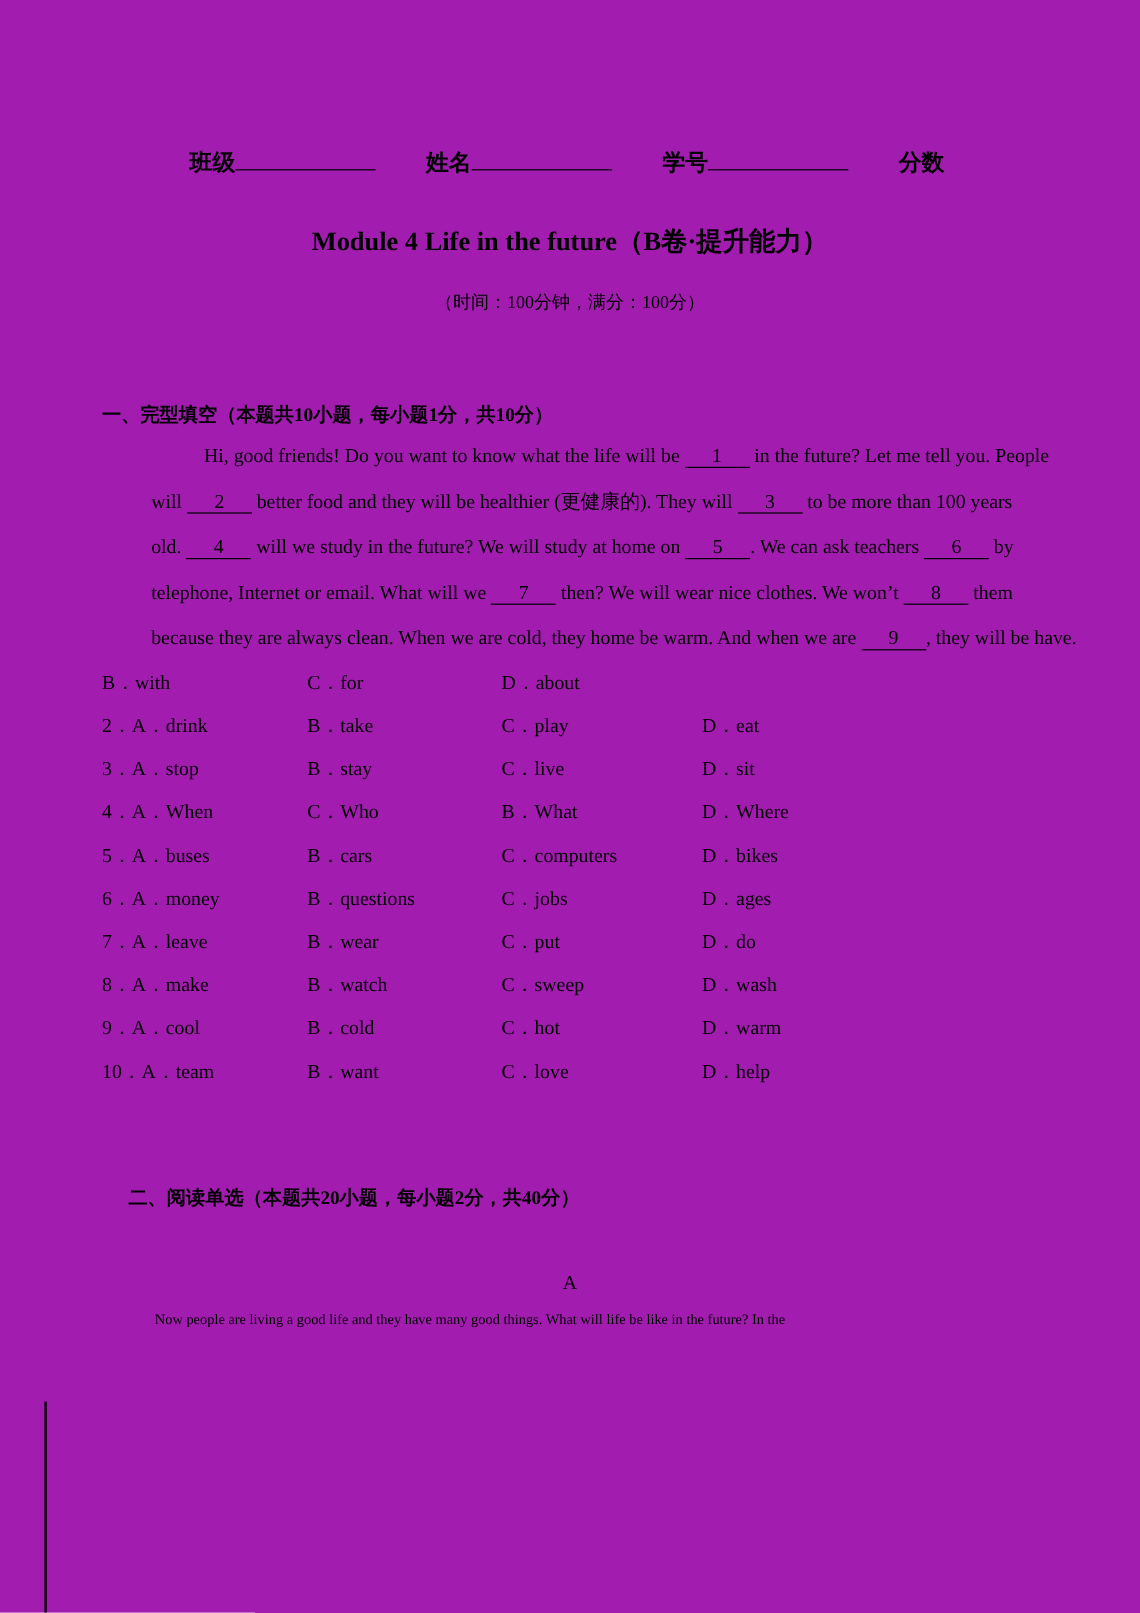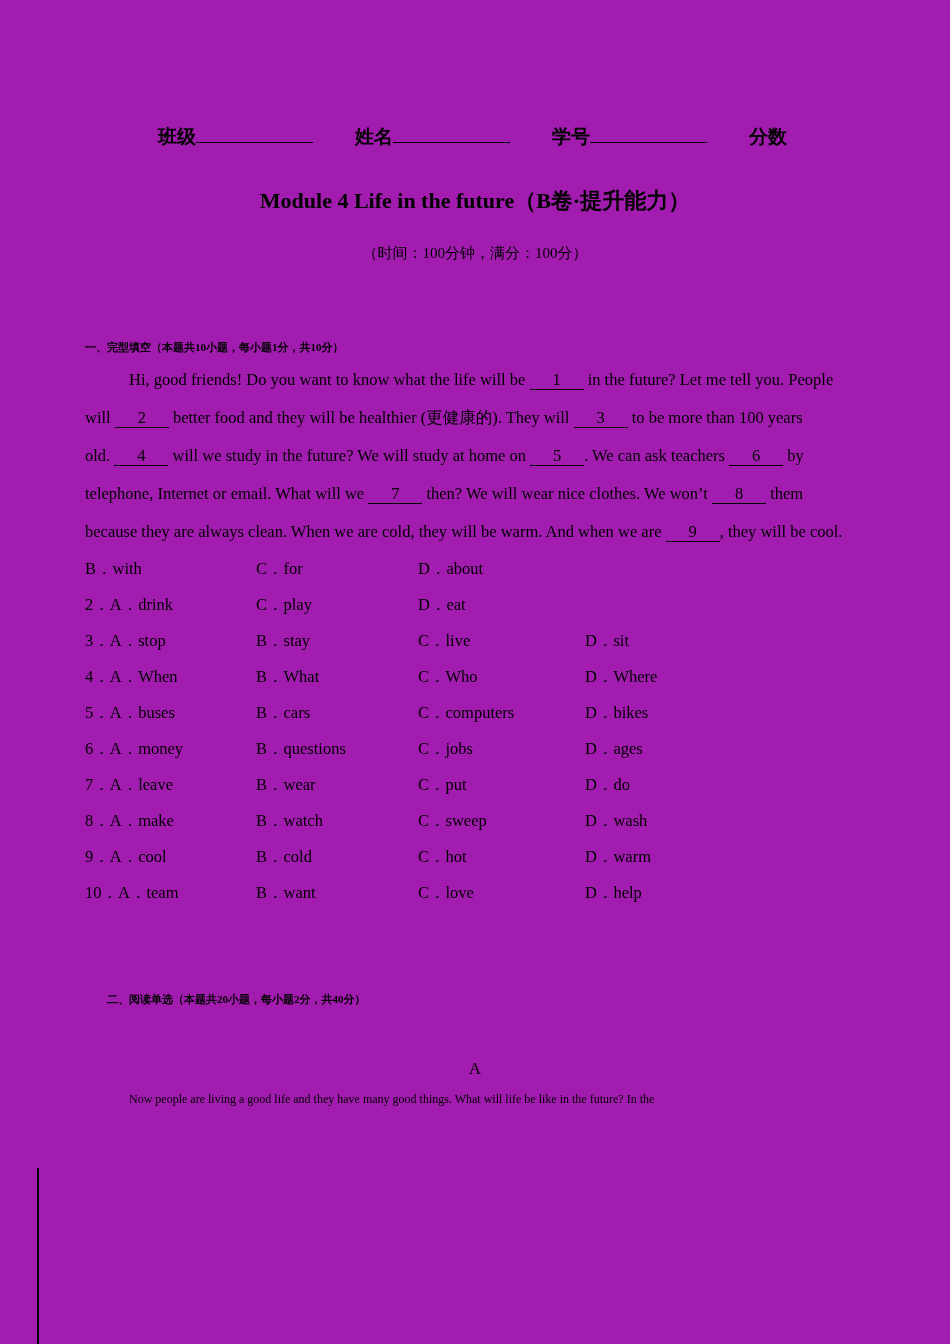--- a/index.html
+++ b/index.html
@@ -41,29 +41,29 @@
     font-weight:bold;
   }
   .paper-subtitle {
     margin-top:27px;
     text-align:center;
     font-size:15px;
     line-height:21px;
   }
 
   .sec-heading {
-    font-size:11px;
+    font-size:16px;
     line-height:24px;
     font-weight:bold;
   }
   .sec1-heading { margin-top:71px; }
   .sec2-heading { margin-top:76px;margin-left:22px; }
 
   
-  .passage { margin-top:2px; font-size:16.5px; }
+  .passage { margin-top:2px; font-size:16.5px;margin-left:41px; }
   .p-line { line-height:38px; white-space:nowrap; }
   .p-line.first { text-indent:44px; }
   .blank {
     display:inline-block;
     min-width:26px;
     padding:0 14px;
     text-align:center;
     line-height:19px;
     border-bottom:1px solid #000;
     text-indent:0;
@@ -130,44 +130,45 @@
     <div class="paper-title">Module 4 Life in the future（B卷·提升能力）</div>
     <div class="paper-subtitle">（时间：100分钟，满分：100分）</div>
 
     <div class="sec-heading sec1-heading">一、完型填空（本题共10小题，每小题1分，共10分）</div>
 
     <div class="passage" id="cloze-passage">
         <div class="p-line first"><span>Hi, good friends! Do you want to know what the life will be </span><span class="blank">1</span><span> in the future? Let me tell you. People</span></div>
         <div class="p-line"><span>will </span><span class="blank">2</span><span> better food and they will be healthier (更健康的). They will </span><span class="blank">3</span><span> to be more than 100 years</span></div>
         <div class="p-line"><span>old. </span><span class="blank">4</span><span> will we study in the future? We will study at home on </span><span class="blank">5</span><span>. We can ask teachers </span><span class="blank">6</span><span> by</span></div>
         <div class="p-line"><span>telephone, Internet or email. What will we </span><span class="blank">7</span><span> then? We will wear nice clothes. We won’t </span><span class="blank">8</span><span> them</span></div>
-        <div class="p-line"><span>because they are always clean. When we are cold, they will be warm. And when we are </span><span class="blank">9</span><span>, they will be cool.</span></div>
+        <div class="p-line"><span>because they are always clean. When we are cold, they home be warm. And when we are </span><span class="blank">9</span><span>, they will be have.</span></div>
       </div>
 
     <div class="options" id="options-list">
         <div class="q-row">
           <span>B．with</span>
           <span>C．for</span>
           <span>D．about</span>
         </div>
         <div class="q-row">
           <span><span class="q-num">2．</span><span>A．drink</span></span>
+          <span>B．take</span>
           <span>C．play</span>
           <span>D．eat</span>
         </div>
         <div class="q-row">
           <span><span class="q-num">3．</span><span>A．stop</span></span>
           <span>B．stay</span>
           <span>C．live</span>
           <span>D．sit</span>
         </div>
         <div class="q-row">
           <span><span class="q-num">4．</span><span>A．When</span></span>
+          <span>C．Who</span>
           <span>B．What</span>
-          <span>C．Who</span>
           <span>D．Where</span>
         </div>
         <div class="q-row">
           <span><span class="q-num">5．</span><span>A．buses</span></span>
           <span>B．cars</span>
           <span>C．computers</span>
           <span>D．bikes</span>
         </div>
         <div class="q-row">
           <span><span class="q-num">6．</span><span>A．money</span></span>

